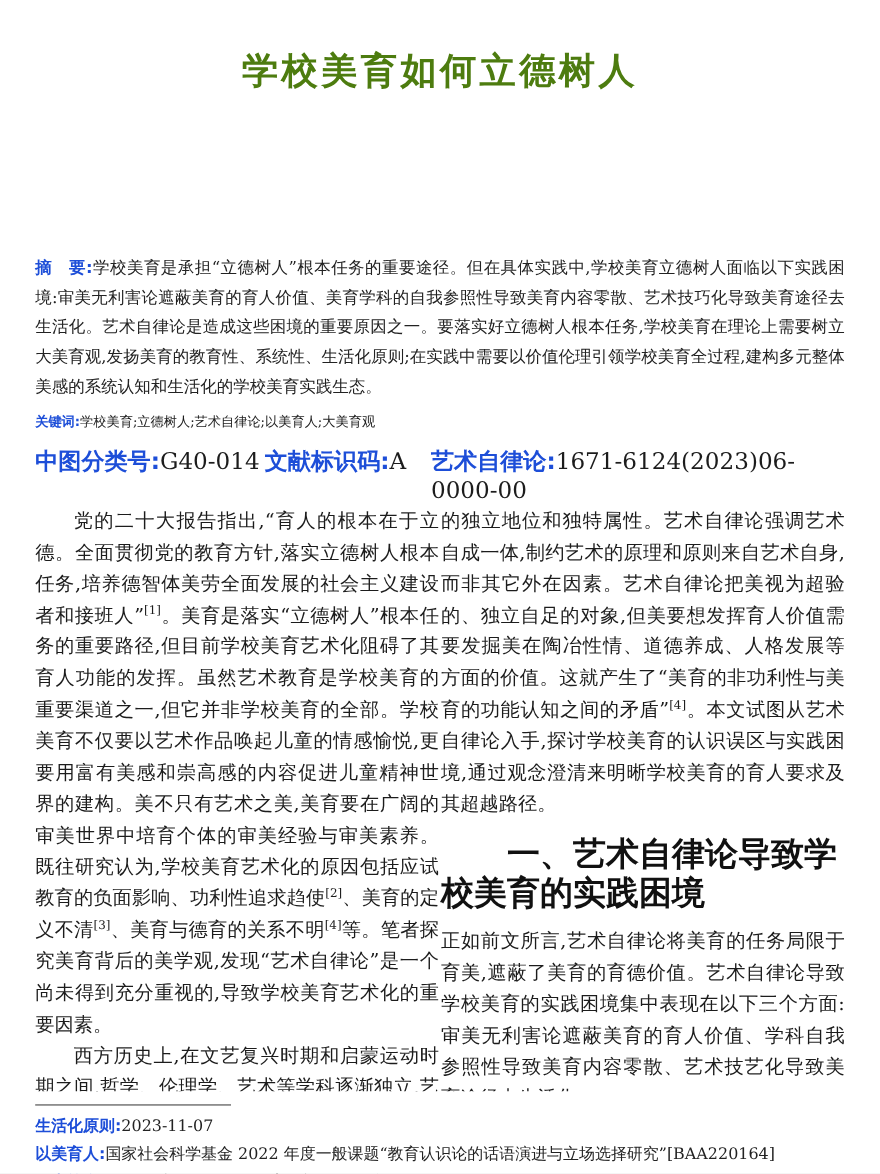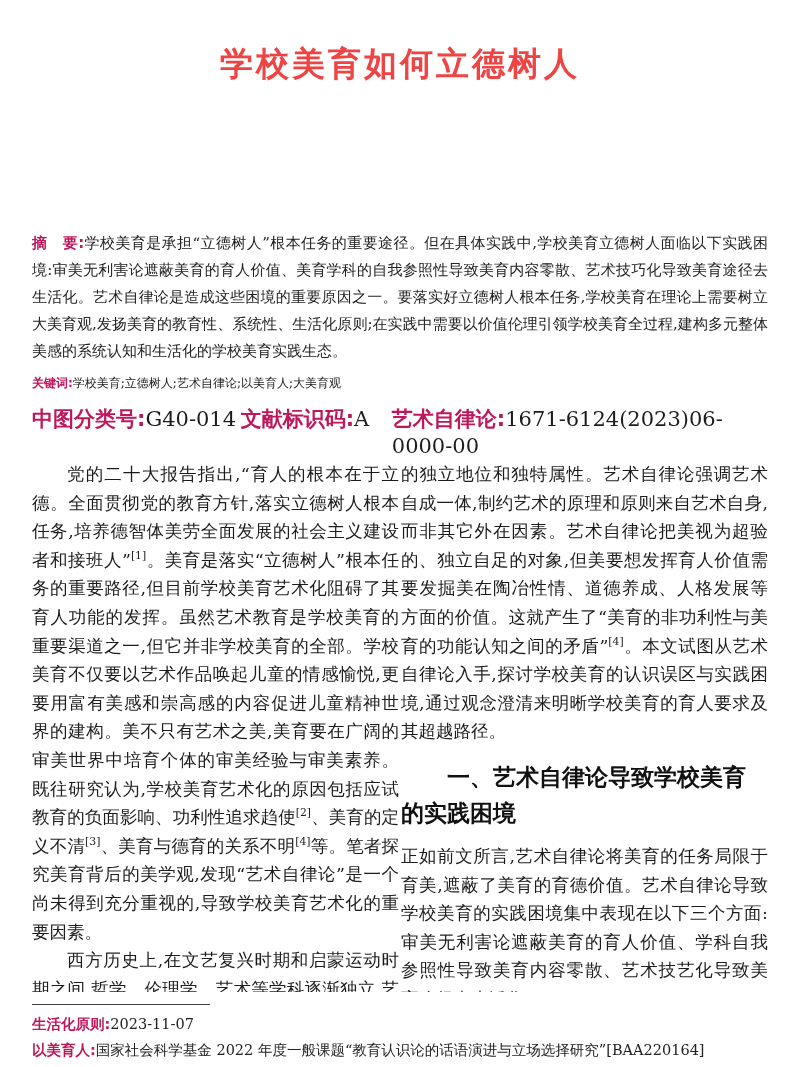--- a/index.html
+++ b/index.html
@@ -14,33 +14,33 @@
     font-family: "DejaVu Serif", "Liberation Serif", serif;
     padding: 42px 32px 10px 32px;
     overflow: hidden;
   }
   .title {
     font-family: "DejaVu Sans", "Liberation Sans", sans-serif;
     font-size: 33px;
     font-weight: bold;
     text-align: center;
     letter-spacing: 3px;
-    color: #ef4444;
+    color: #4d7c0f;
   }
   .abstract-block {
     margin-top: 143px;
     font-size: 15px;
     line-height: 27px;
     text-align: justify;
     color: #222;
   }
   .inline-label {
     font-family: "DejaVu Sans", "Liberation Sans", sans-serif;
     font-weight: bold;
-    color: #be185d;
+    color: #1d4ed8;
   }
   .kw-line {
     margin-top: 5px;
     font-size: 12px;
     line-height: 27px;
   }
   .meta-line {
     margin-top: 9px;
     font-size: 21px;
     line-height: 27px;
@@ -59,21 +59,21 @@
   }
   .col { flex: 1; min-width: 0; }
   .col p { margin: 0; }
   .p-indent { text-indent: 2em; }
   sup {
     font-size: 0.62em;
     vertical-align: super;
     line-height: 0;
   }
   .section-heading {
-    font-size: 23px;
+    font-size: 30px;
     line-height: 36px;
     font-weight: bold;
     text-indent: 2em;
     margin: 13px 0 11px 0;
     text-align: left;
     color: #111;
   }
   .footnote-rule {
     width: 178px;
     height: 0;

